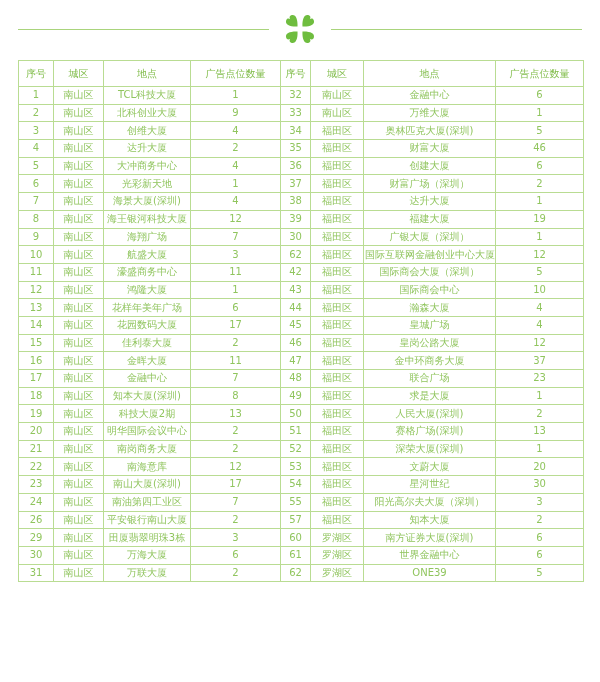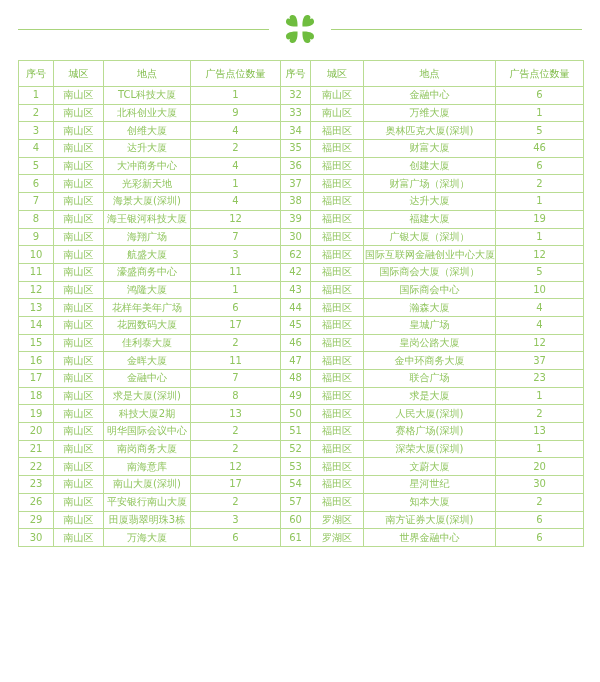--- a/index.html
+++ b/index.html
@@ -271,21 +271,21 @@
     <td>金融中心</td>
     <td>7</td>
     <td>48</td>
     <td>福田区</td>
     <td>联合广场</td>
     <td>23</td>
   </tr>
       <tr>
     <td>18</td>
     <td>南山区</td>
-    <td>求是大厦(深圳)</td>
+    <td>知本大厦(深圳)</td>
     <td>8</td>
     <td>49</td>
     <td>福田区</td>
     <td>求是大厦</td>
     <td>1</td>
   </tr>
       <tr>
     <td>19</td>
     <td>南山区</td>
     <td>科技大厦2期</td>
@@ -327,20 +327,30 @@
   </tr>
       <tr>
     <td>23</td>
     <td>南山区</td>
     <td>南山大厦(深圳)</td>
     <td>17</td>
     <td>54</td>
     <td>福田区</td>
     <td>星河世纪</td>
     <td>30</td>
+  </tr>
+      <tr>
+    <td>24</td>
+    <td>南山区</td>
+    <td>南油第四工业区</td>
+    <td>7</td>
+    <td>55</td>
+    <td>福田区</td>
+    <td>阳光高尔夫大厦（深圳）</td>
+    <td>3</td>
   </tr>
       <tr>
     <td>26</td>
     <td>南山区</td>
     <td>平安银行南山大厦</td>
     <td>2</td>
     <td>57</td>
     <td>福田区</td>
     <td>知本大厦</td>
     <td>2</td>
@@ -358,14 +368,24 @@
       <tr>
     <td>30</td>
     <td>南山区</td>
     <td>万海大厦</td>
     <td>6</td>
     <td>61</td>
     <td>罗湖区</td>
     <td>世界金融中心</td>
     <td>6</td>
   </tr>
+      <tr>
+    <td>31</td>
+    <td>南山区</td>
+    <td>万联大厦</td>
+    <td>2</td>
+    <td>62</td>
+    <td>罗湖区</td>
+    <td>ONE39</td>
+    <td>5</td>
+  </tr>
     </tbody>
 </table>
 
 </body></html>

